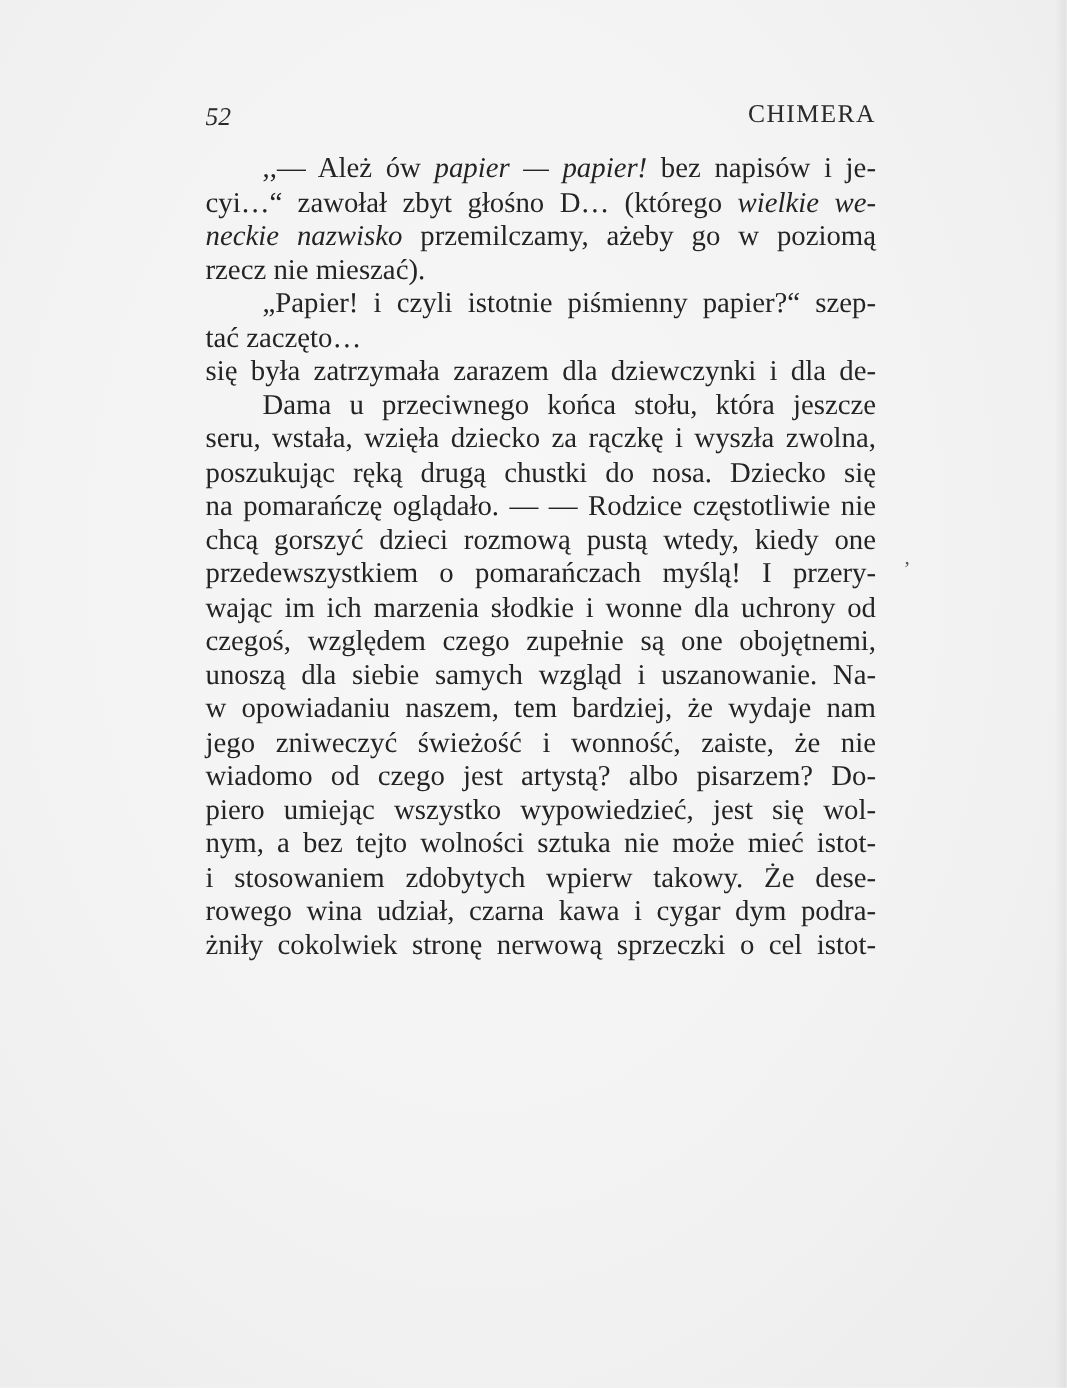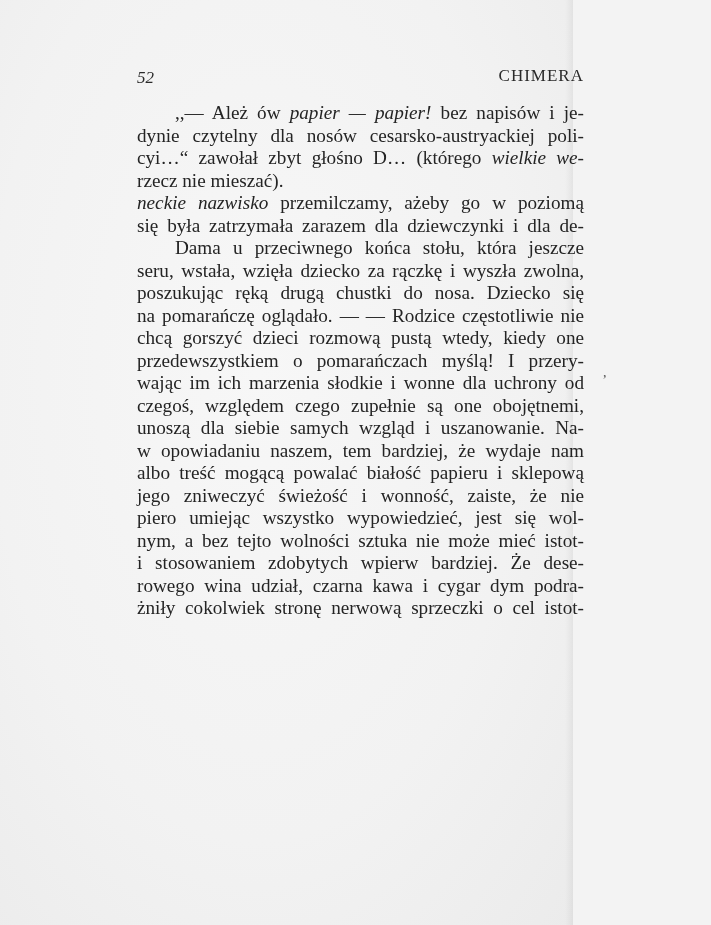--- a/index.html
+++ b/index.html
@@ -9,21 +9,21 @@
   body {
     width: 711px;
     height: 925px;
     background: #f3f3f3;
     position: relative;
     overflow: hidden;
   }
   .page {
     position: absolute;
     left: 0; top: 0;
-    width: 573px; height: 925px;
+    width: 711px; height: 925px;
     background: radial-gradient(ellipse at 45% 40%, #f7f7f7 0%, #f2f2f2 60%, #ebebeb 100%);
   }
   .right-edge {
     position: absolute;
     right: 0; top: 0;
     width: 8px; height: 925px;
     background: linear-gradient(to right, rgba(0,0,0,0), rgba(0,0,0,0.05));
   }
   .running-head {
     position: absolute;
@@ -88,41 +88,44 @@
   <div class="right-edge"></div>
 
   <div class="running-head">
     <span class="page-number">52</span>
     <span class="journal-title">CHIMERA</span>
   </div>
 
   <div class="body-text" id="body-text">
       <div>
         <span class="line indent"><span>,,— Ależ ów </span><span class="it">papier — papier!</span><span> bez napisów i je-</span></span>
-        <span class="line"><span>dynie czytelny dla nosów cesarsko-austryackiej poli-</span></span>
         <span class="line"><span>cyi…“ zawołał zbyt głośno D… (którego </span><span class="it">wielkie we-</span></span>
+        <span class="line"><span class="it">neckie nazwisko</span><span> przemilczamy, ażeby go w poziomą</span></span>
         <span class="line last"><span>rzecz nie mieszać).</span></span>
-        <span class="line"><span class="it">neckie nazwisko</span><span> przemilczamy, ażeby go w poziomą</span></span>
+      </div>
+      <div>
+        <span class="line indent"><span>„Papier! i czyli istotnie piśmienny papier?“ szep-</span></span>
+        <span class="line last"><span>tać zaczęto…</span></span>
       </div>
       <div>
         <span class="line"><span>się była zatrzymała zarazem dla dziewczynki i dla de-</span></span>
         <span class="line indent"><span>Dama u przeciwnego końca stołu, która jeszcze</span></span>
         <span class="line"><span>seru, wstała, wzięła dziecko za rączkę i wyszła zwolna,</span></span>
         <span class="line"><span>poszukując ręką drugą chustki do nosa. Dziecko się</span></span>
         <span class="line"><span>na pomarańczę oglądało. — — Rodzice częstotliwie nie</span></span>
         <span class="line"><span>chcą gorszyć dzieci rozmową pustą wtedy, kiedy one</span></span>
         <span class="line"><span>przedewszystkiem o pomarańczach myślą! I przery-</span></span>
         <span class="line"><span>wając im ich marzenia słodkie i wonne dla uchrony od</span></span>
         <span class="line"><span>czegoś, względem czego zupełnie są one obojętnemi,</span></span>
         <span class="line"><span>unoszą dla siebie samych wzgląd i uszanowanie. Na-</span></span>
         <span class="line"><span>w opowiadaniu naszem, tem bardziej, że wydaje nam</span></span>
-        <span class="line"><span>albo treść mogącą powalać białość papieru i sklepową</span></span>
         <span class="line"><span>jego zniweczyć świeżość i wonność, zaiste, że nie</span></span>
+        <span class="line"><span>wiadomo od czego jest artystą? albo pisarzem? Do-</span></span>
         <span class="line"><span>piero umiejąc wszystko wypowiedzieć, jest się wol-</span></span>
         <span class="line"><span>nym, a bez tejto wolności sztuka nie może mieć istot-</span></span>
-        <span class="line"><span>i stosowaniem zdobytych wpierw bardziej. Że dese-</span></span>
+        <span class="line"><span>i stosowaniem zdobytych wpierw takowy. Że dese-</span></span>
         <span class="line"><span>rowego wina udział, czarna kawa i cygar dym podra-</span></span>
         <span class="line"><span>żniły cokolwiek stronę nerwową sprzeczki o cel istot-</span></span>
       </div>
     </div>
 
   <span class="stray-mark">,</span>
 </div>
 
 </body></html>

